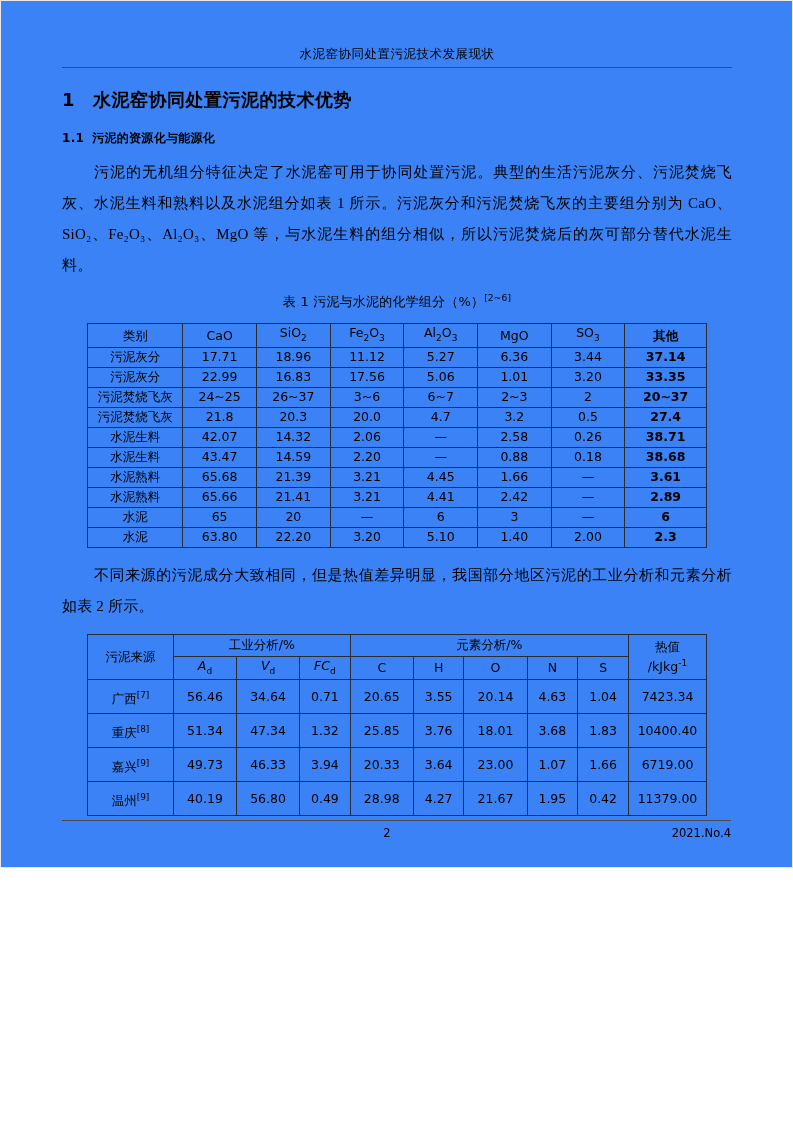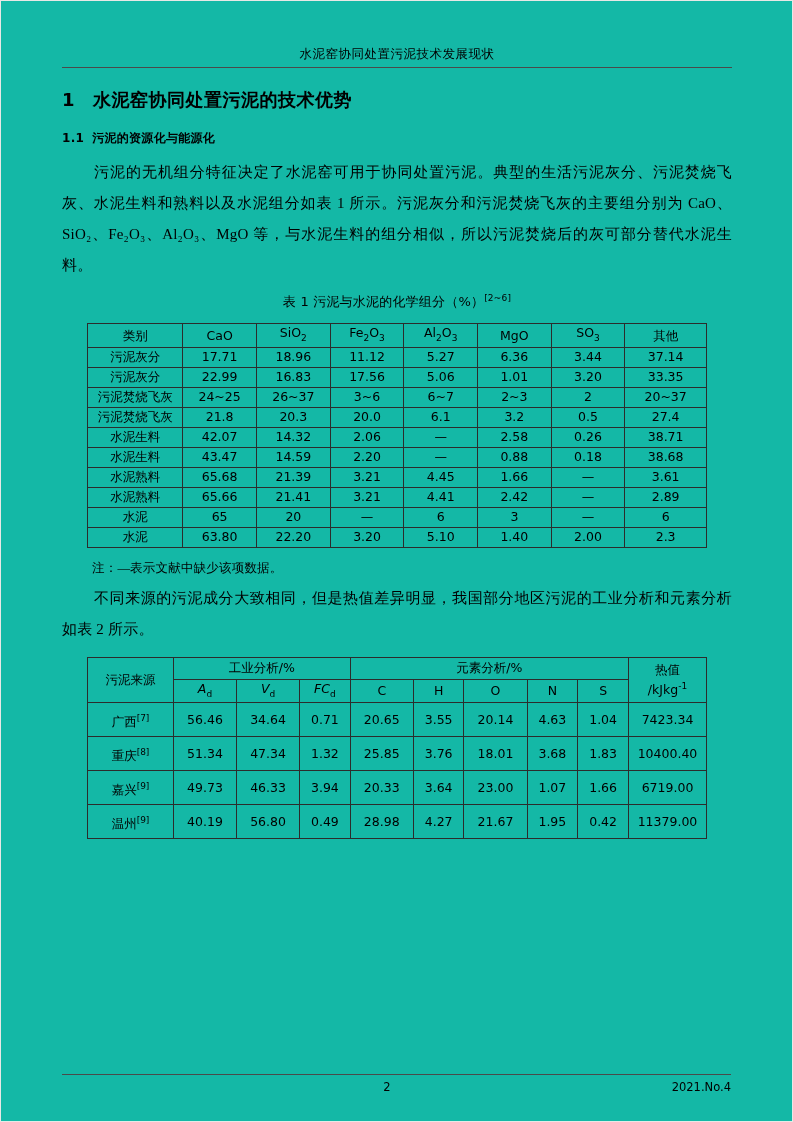--- a/index.html
+++ b/index.html
@@ -10,22 +10,22 @@
     background: #ffffff;
     font-family: "Liberation Serif", "DejaVu Serif", serif;
     color: #000000;
     position: relative;
     overflow: hidden;
   }
   .page {
     position: absolute;
     left: 0; top: 0;
     width: 793px;
-    height: 1122px;
-    background: #14b8a6;
+    height: 868px;
+    background: #3b82f6;
     box-shadow: inset 0 0 0 1px #e8e8e6;
     padding-left: 36px;
   }
   .content {
     position: absolute;
     left: 62px;
     top: 46px;
     width: 670px;
   }
   
@@ -91,21 +91,21 @@
     text-align: center;
     font-weight: normal;
     padding: 1px 2px;
     line-height: 16px;
   }
   
   #table1 { width: 620px; }
   #table1 td, #table1 th { height: 20px; }
   #table1 .cat { width: 96px; }
   #table1 .num { width: 74px; }
-  #table1 .other { width: 82px; }
+  #table1 .other { width: 82px; font-weight: bold; }
 
   
   #table2 { width: 620px; }
   #table2 td, #table2 th { height: 22px; }
   #table2 .src { width: 86px; }
   #table2 .hv { width: 78px; }
   #table2 .r1 td { height: 20px; }
   #table2 .dat td { height: 34px; }
 
   .footer {
@@ -196,21 +196,21 @@
             <td class="num">6~7</td>
             <td class="num">2~3</td>
             <td class="num">2</td>
             <td class="other">20~37</td>
           </tr>
           <tr>
             <td class="cat">污泥焚烧飞灰</td>
             <td class="num">21.8</td>
             <td class="num">20.3</td>
             <td class="num">20.0</td>
-            <td class="num">6.1</td>
+            <td class="num">4.7</td>
             <td class="num">3.2</td>
             <td class="num">0.5</td>
             <td class="other">27.4</td>
           </tr>
           <tr>
             <td class="cat">水泥生料</td>
             <td class="num">42.07</td>
             <td class="num">14.32</td>
             <td class="num">2.06</td>
             <td class="num">—</td>
@@ -264,21 +264,20 @@
             <td class="num">22.20</td>
             <td class="num">3.20</td>
             <td class="num">5.10</td>
             <td class="num">1.40</td>
             <td class="num">2.00</td>
             <td class="other">2.3</td>
           </tr>
         </tbody>
     </table>
 
-    <div class="note">注：—表示文献中缺少该项数据。</div>
 
     <p class="body">不同来源的污泥成分大致相同，但是热值差异明显，我国部分地区污泥的工业分析和元素分析如表 2 所示。</p>
 
 
     <table class="grid" id="table2">
       <thead>
         <tr>
           <th class="src" rowspan="2">污泥来源</th>
           <th colspan="3">工业分析/%</th>
           <th colspan="5">元素分析/%</th>

